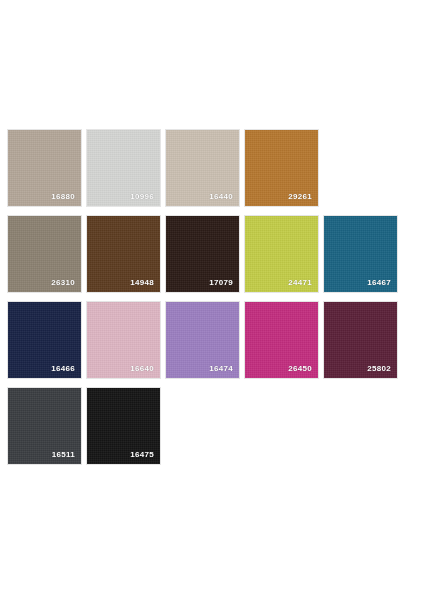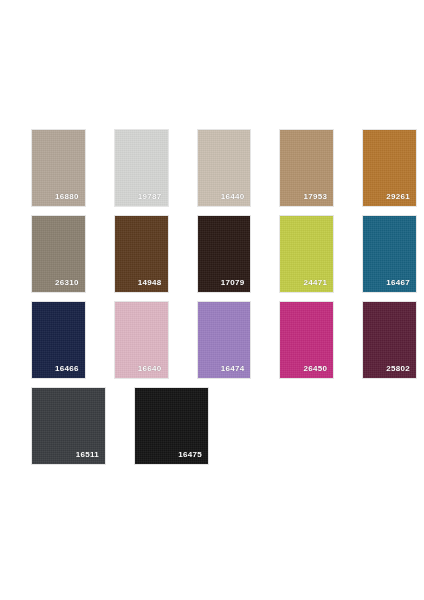--- a/index.html
+++ b/index.html
@@ -25,21 +25,20 @@
     gap: 4px;
     margin-bottom: 8px;
   }
   .swatch {
     position: relative;
     width: 75px;
     height: 78px;
     box-sizing: border-box;
     border: 1px solid rgba(0,0,0,0.10);
     overflow: hidden;
-    margin-left: 24px;
   }
   .swatch-fill {
     position: absolute;
     inset: 0;
     
     background-image:
       repeating-linear-gradient(0deg, rgba(255,255,255,0.035) 0px, rgba(255,255,255,0.035) 1px, rgba(0,0,0,0.025) 1px, rgba(0,0,0,0.025) 2px),
       repeating-linear-gradient(90deg, rgba(255,255,255,0.03) 0px, rgba(255,255,255,0.03) 1px, rgba(0,0,0,0.02) 1px, rgba(0,0,0,0.02) 2px);
   }
   .swatch-code {
@@ -60,29 +59,25 @@
 
 <div id="swatch-board">
 
   <div class="swatch-row">
     <div class="swatch">
       <div class="swatch-fill" style="background-color: rgb(179, 166, 152);"></div>
       <span class="swatch-code" style="color: rgb(255, 255, 255);">16880</span>
     </div>
     <div class="swatch">
       <div class="swatch-fill" style="background-color: rgb(212, 213, 211);"></div>
-      <span class="swatch-code" style="color: rgb(255, 255, 255);">19787</span>
+      <span class="swatch-code" style="color: rgb(255, 255, 255);">10996</span>
     </div>
     <div class="swatch">
       <div class="swatch-fill" style="background-color: rgb(202, 191, 177);"></div>
       <span class="swatch-code" style="color: rgb(255, 255, 255);">16440</span>
-    </div>
-    <div class="swatch">
-      <div class="swatch-fill" style="background-color: rgb(179, 147, 110);"></div>
-      <span class="swatch-code" style="color: rgb(255, 255, 255);">17953</span>
     </div>
     <div class="swatch">
       <div class="swatch-fill" style="background-color: rgb(181, 119, 47);"></div>
       <span class="swatch-code" style="color: rgb(255, 255, 255);">29261</span>
     </div>
   </div>
 
   <div class="swatch-row">
     <div class="swatch">
       <div class="swatch-fill" style="background-color: rgb(139, 129, 113);"></div>

